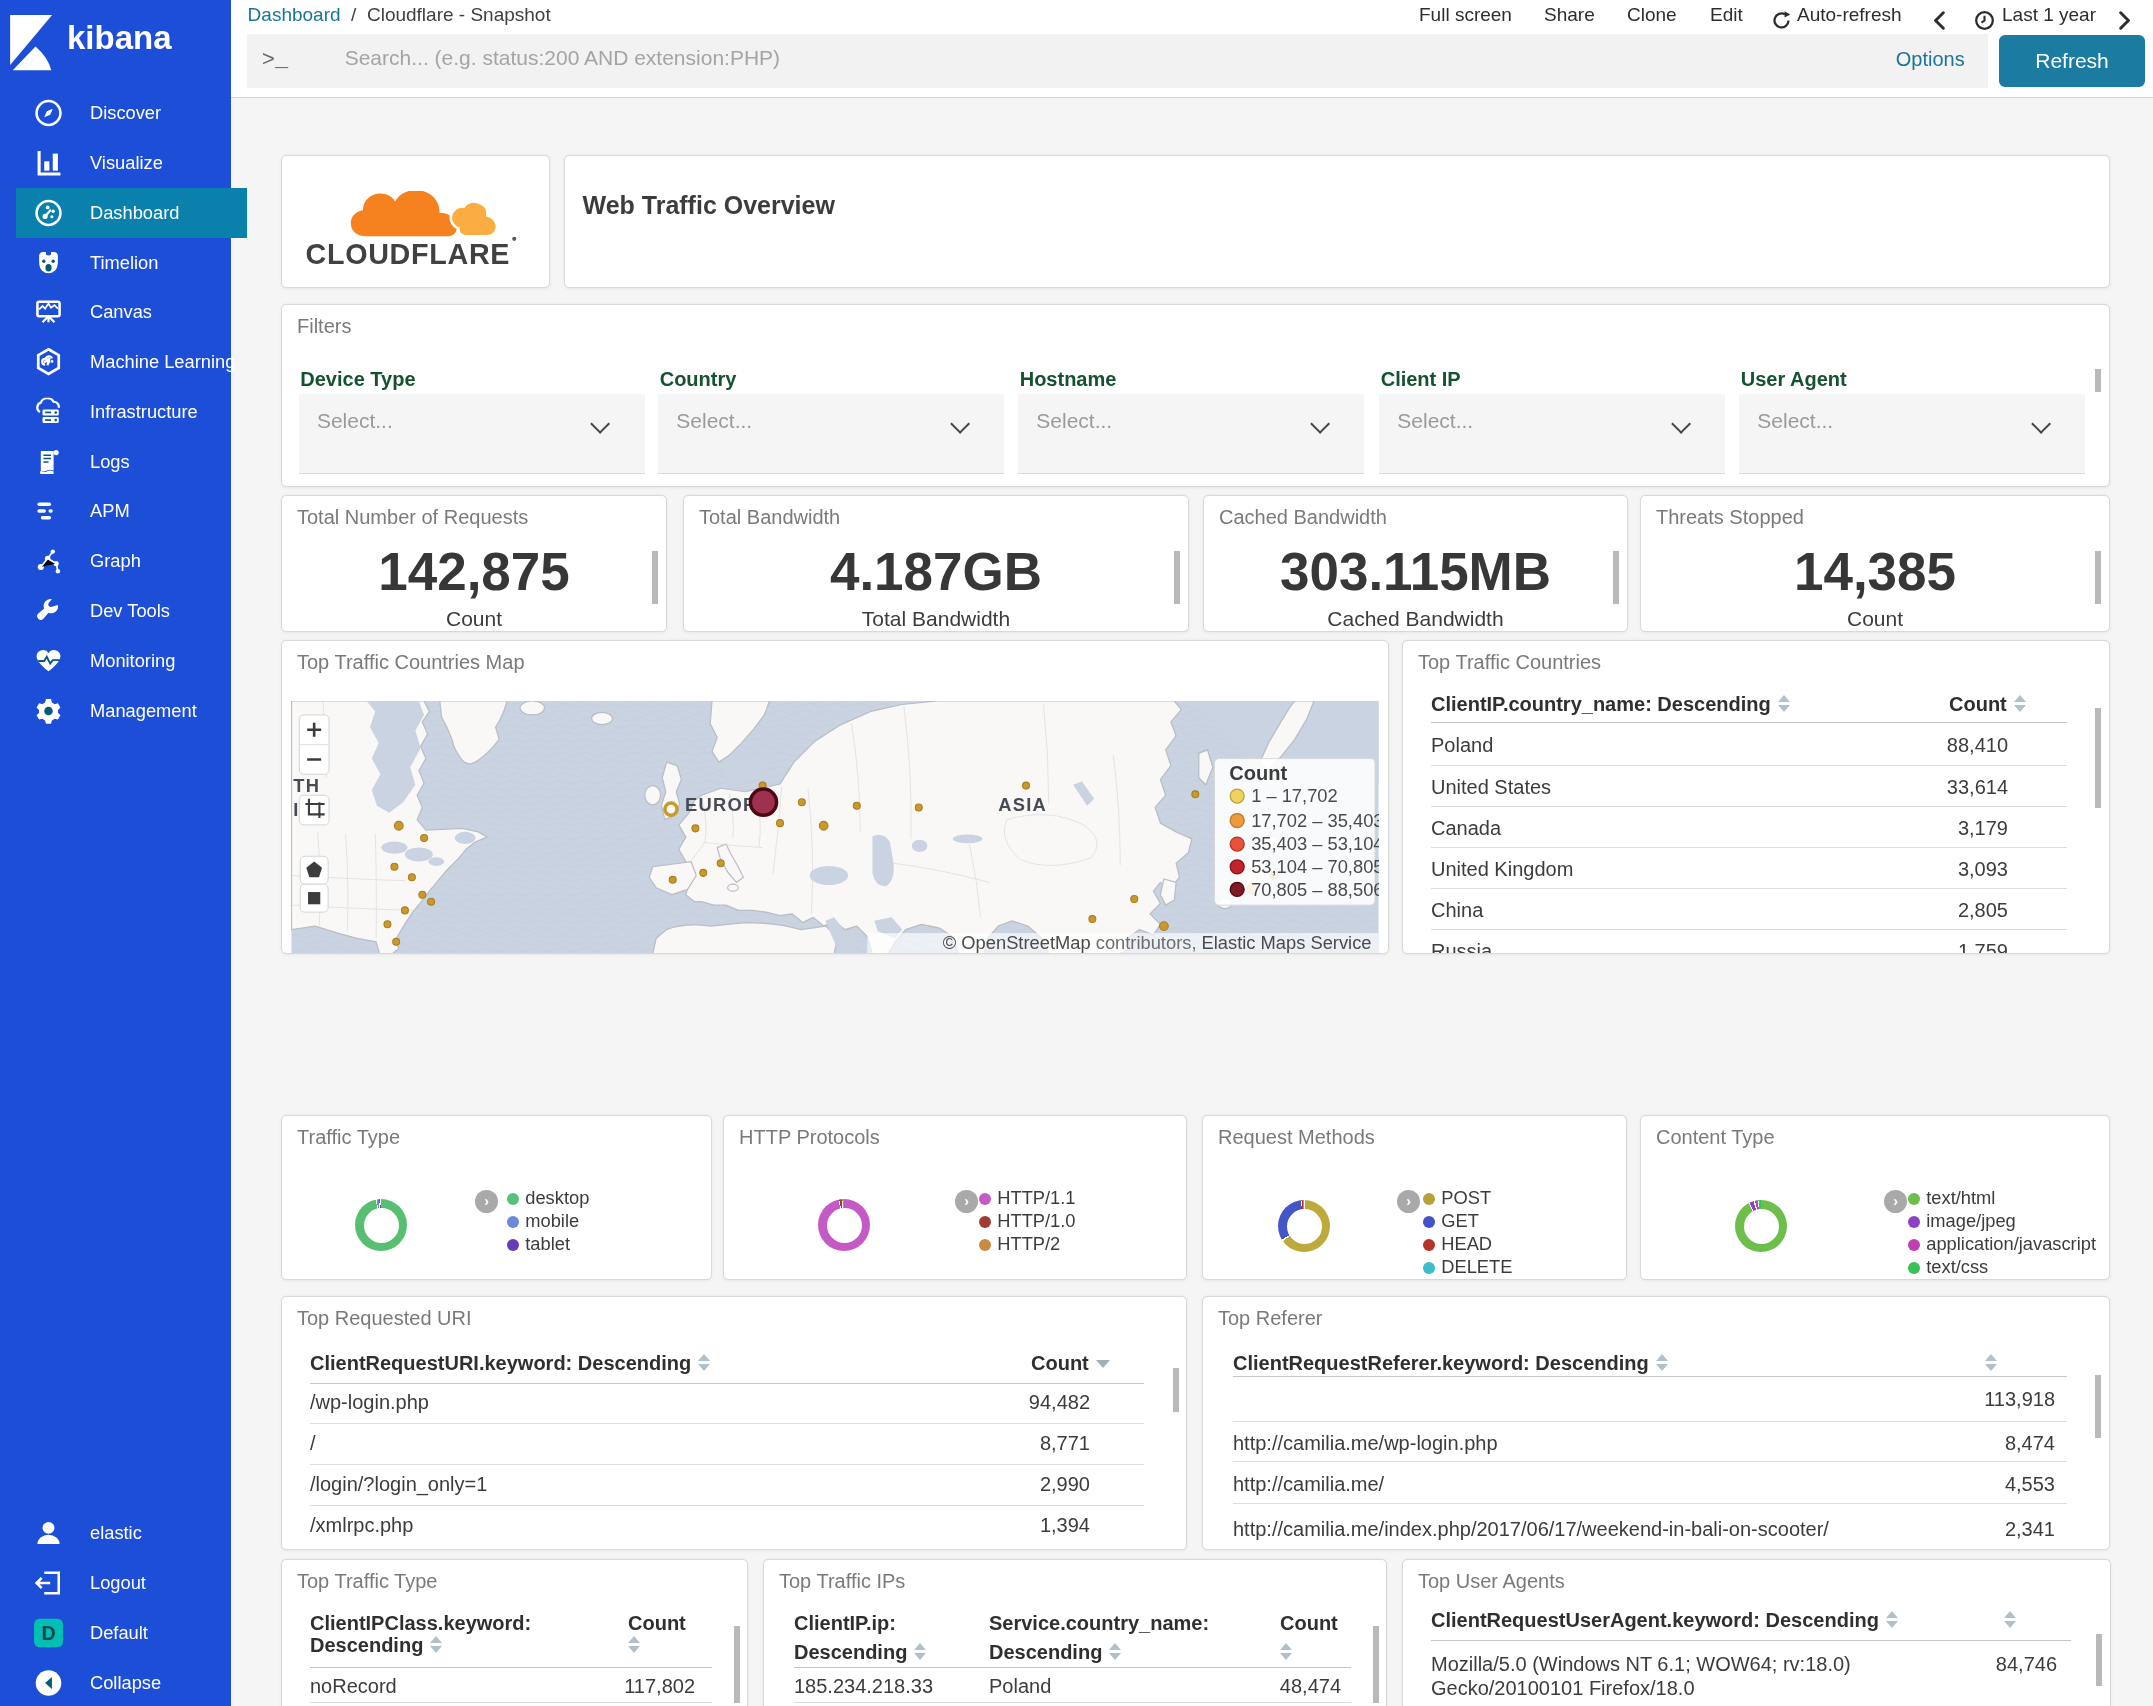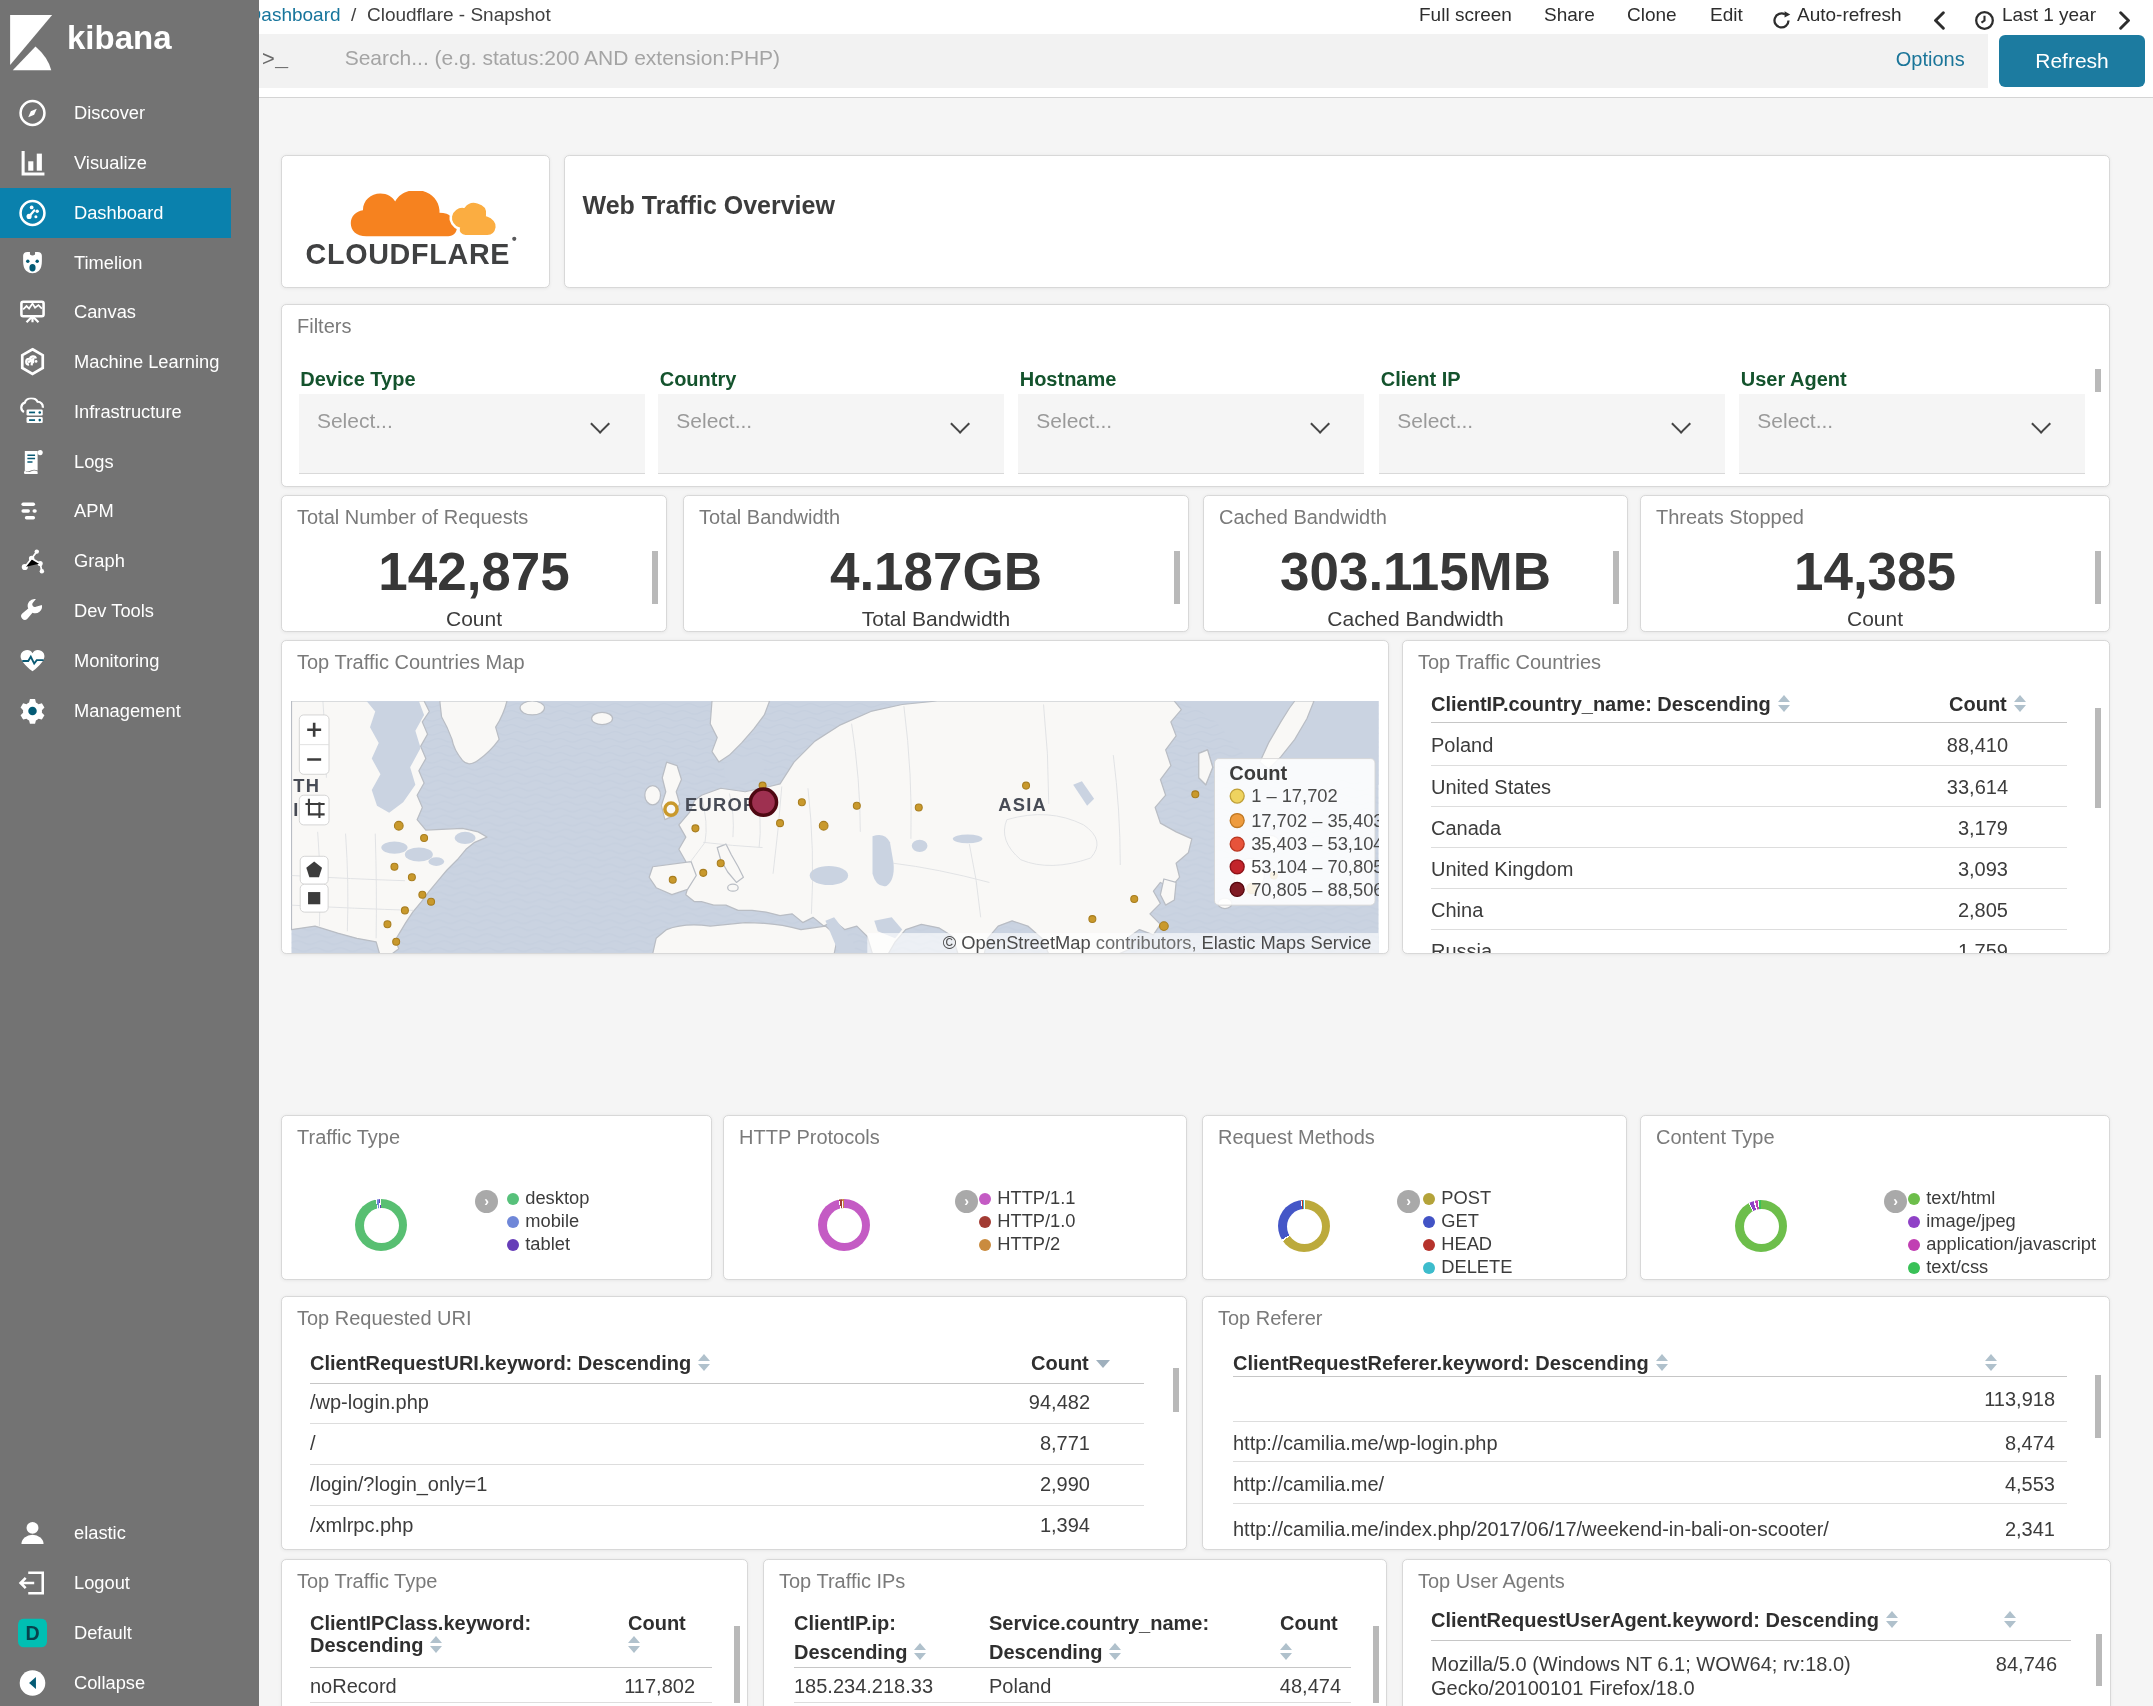--- a/index.html
+++ b/index.html
@@ -2,22 +2,22 @@
 <html style="font-size:14px"><head>
 <meta charset="utf-8">
 <style>
 * { margin:0; padding:0; box-sizing:border-box; }
 html,body { width:2154px; height:1707px; overflow:hidden; }
 body { font-family:"Liberation Sans", sans-serif; color:#3f3f3f; background:#f5f5f5; position:relative; }
 #root { position:absolute; left:0; top:0; width:2154px; height:1707px; overflow:hidden; }
 .abs { position:absolute; }
 
 
-#sidebar { position:absolute; left:0; top:0; width:259px; height:1707px; background:#737373; z-index:5; }
-.nav-item { position:absolute; left:0; width:231px; height:50px; color:#fff;padding-left:25px; }
+#sidebar { position:absolute; left:0; top:0; width:231px; height:1707px; background:#1d4ed8; z-index:5; }
+.nav-item { position:absolute; left:16px; width:231px; height:50px; color:#fff;padding-left:25px; }
 .nav-item .lbl { position:absolute; left:74px; top:50%; transform:translateY(-50%); font-size:18.3px; color:#fff; }
 .nav-item .ico { position:absolute; left:17.5px; top:50%; transform:translateY(-50%); width:29px; height:29px; }
 .nav-sel { background:#0a81ad; }
 
 
 #topwrap { position:absolute; left:231px; top:0; width:1923px; height:98px; background:#fff; border-bottom:0.9px solid #d4d4d4; }
 #crumbs { position:absolute; left:16.6px; top:4.4px; font-size:19px; color:#404040; }
 #crumbs a { color:#17759c; text-decoration:none; }
 #topnav { position:absolute; left:0; top:4.4px; width:1923px; height:26px; font-size:19px; color:#2d2d2d; }
 #searchbar { position:absolute; left:15.7px; top:34px; width:1741px; height:54px; background:#f2f2f2; }

